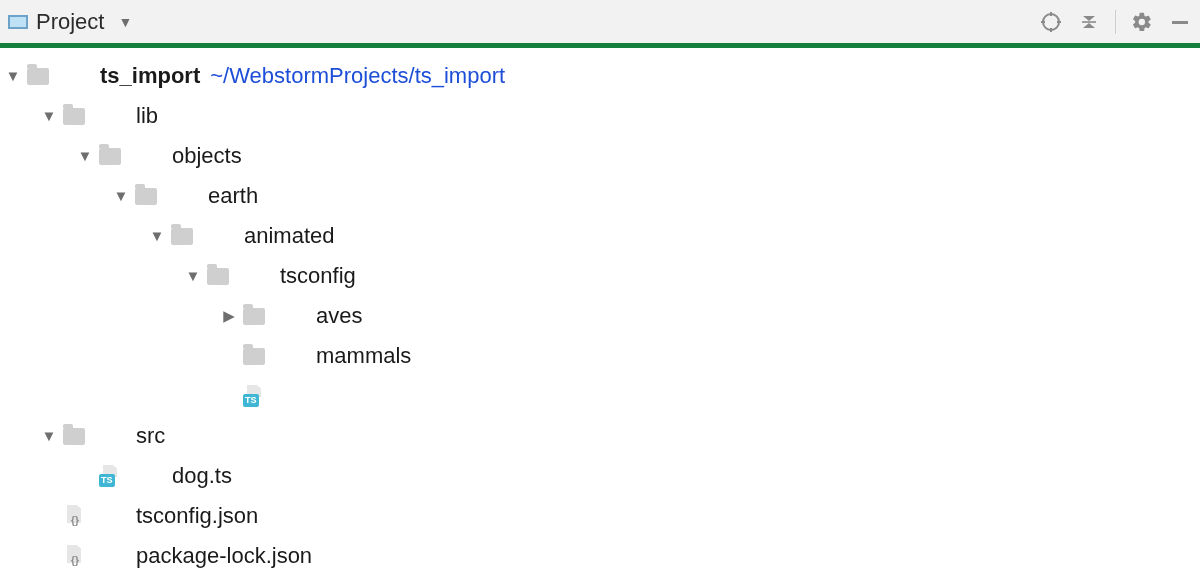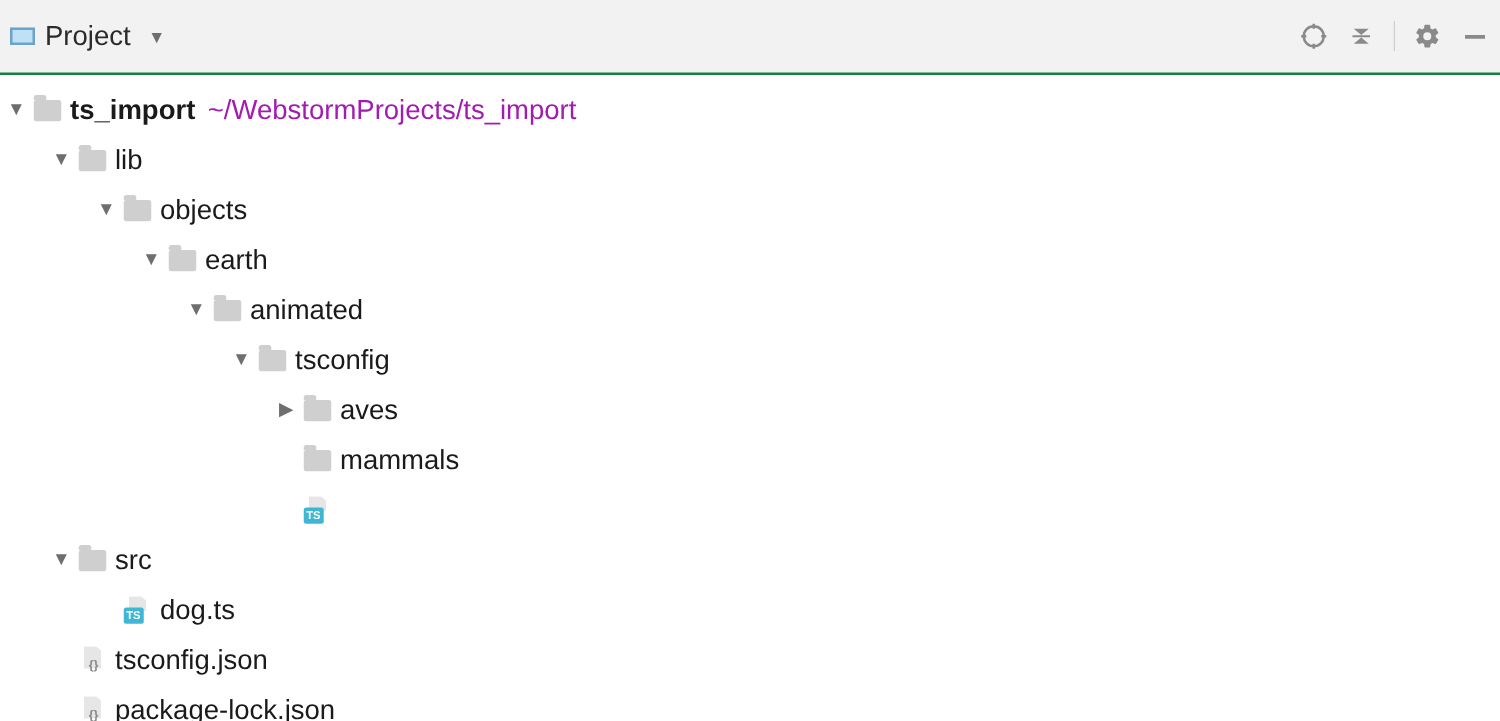--- a/index.html
+++ b/index.html
@@ -8,23 +8,23 @@
       padding: 0;
       font-family: -apple-system, BlinkMacSystemFont, "Segoe UI", Arial, sans-serif;
       font-size: 13px;
       background: #fff;
       width: 1200px;
       height: 577px;
       overflow: hidden;
       color: #1a1a1a;
     }
     .toolbar {
-      height: 60px;
+      height: 48px;
       background: #f2f2f2;
-      border-bottom: 2px solid #15803d;
+      border-bottom: 5px solid #15803d;
       display: flex;
       align-items: center;
       padding: 0 8px;
     }
     .toolbar-left {
       display: flex;
       align-items: center;
       gap: 8px;
     }
     .toolbar-right {
@@ -98,23 +98,23 @@
       border-radius: 2px;
     }
     .folder::before {
       content: "";
       position: absolute;
       top: -4px; left: 0;
       width: 10px; height: 4px;
       background: #cfcfcf;
       border-radius: 2px 2px 0 0;
     }
-    .label { color: #1a1a1a; }
+    .label { color: #1a1a1a; margin-left: 44px; }
     .label.bold { font-weight: 600; }
-    .hint { color: #a21caf; margin-left: 10px; }
+    .hint { color: #1d4ed8; margin-left: 10px; }
     
     .pad { display: inline-block; }
     
     .tsfile {
       width: 22px; height: 22px;
       position: relative;
     }
     .tsfile::before {
       content: "";
       position: absolute;

